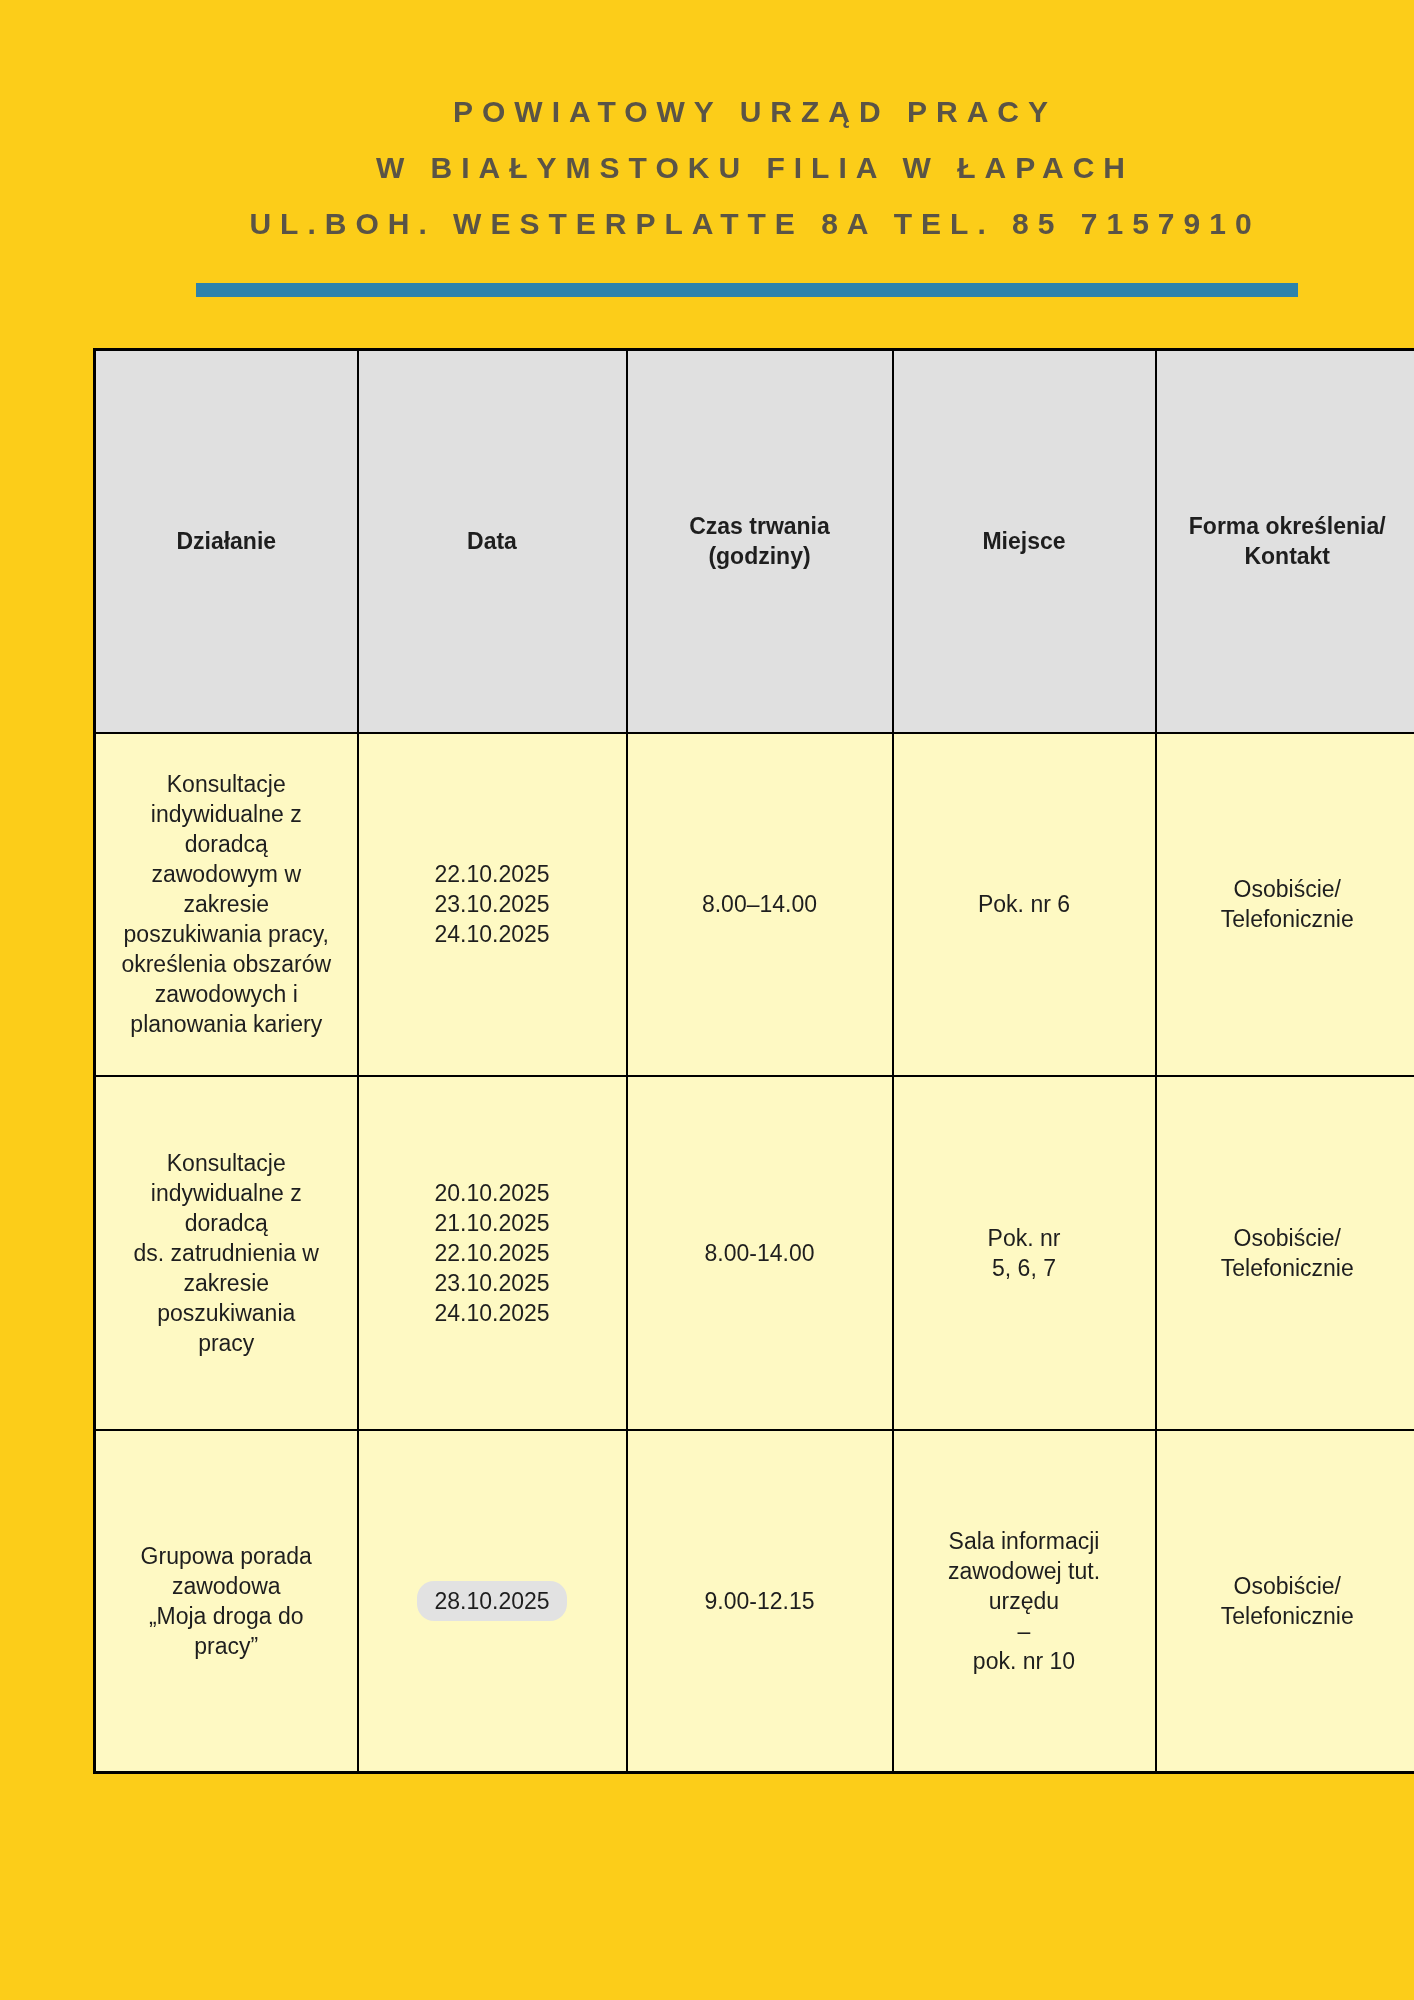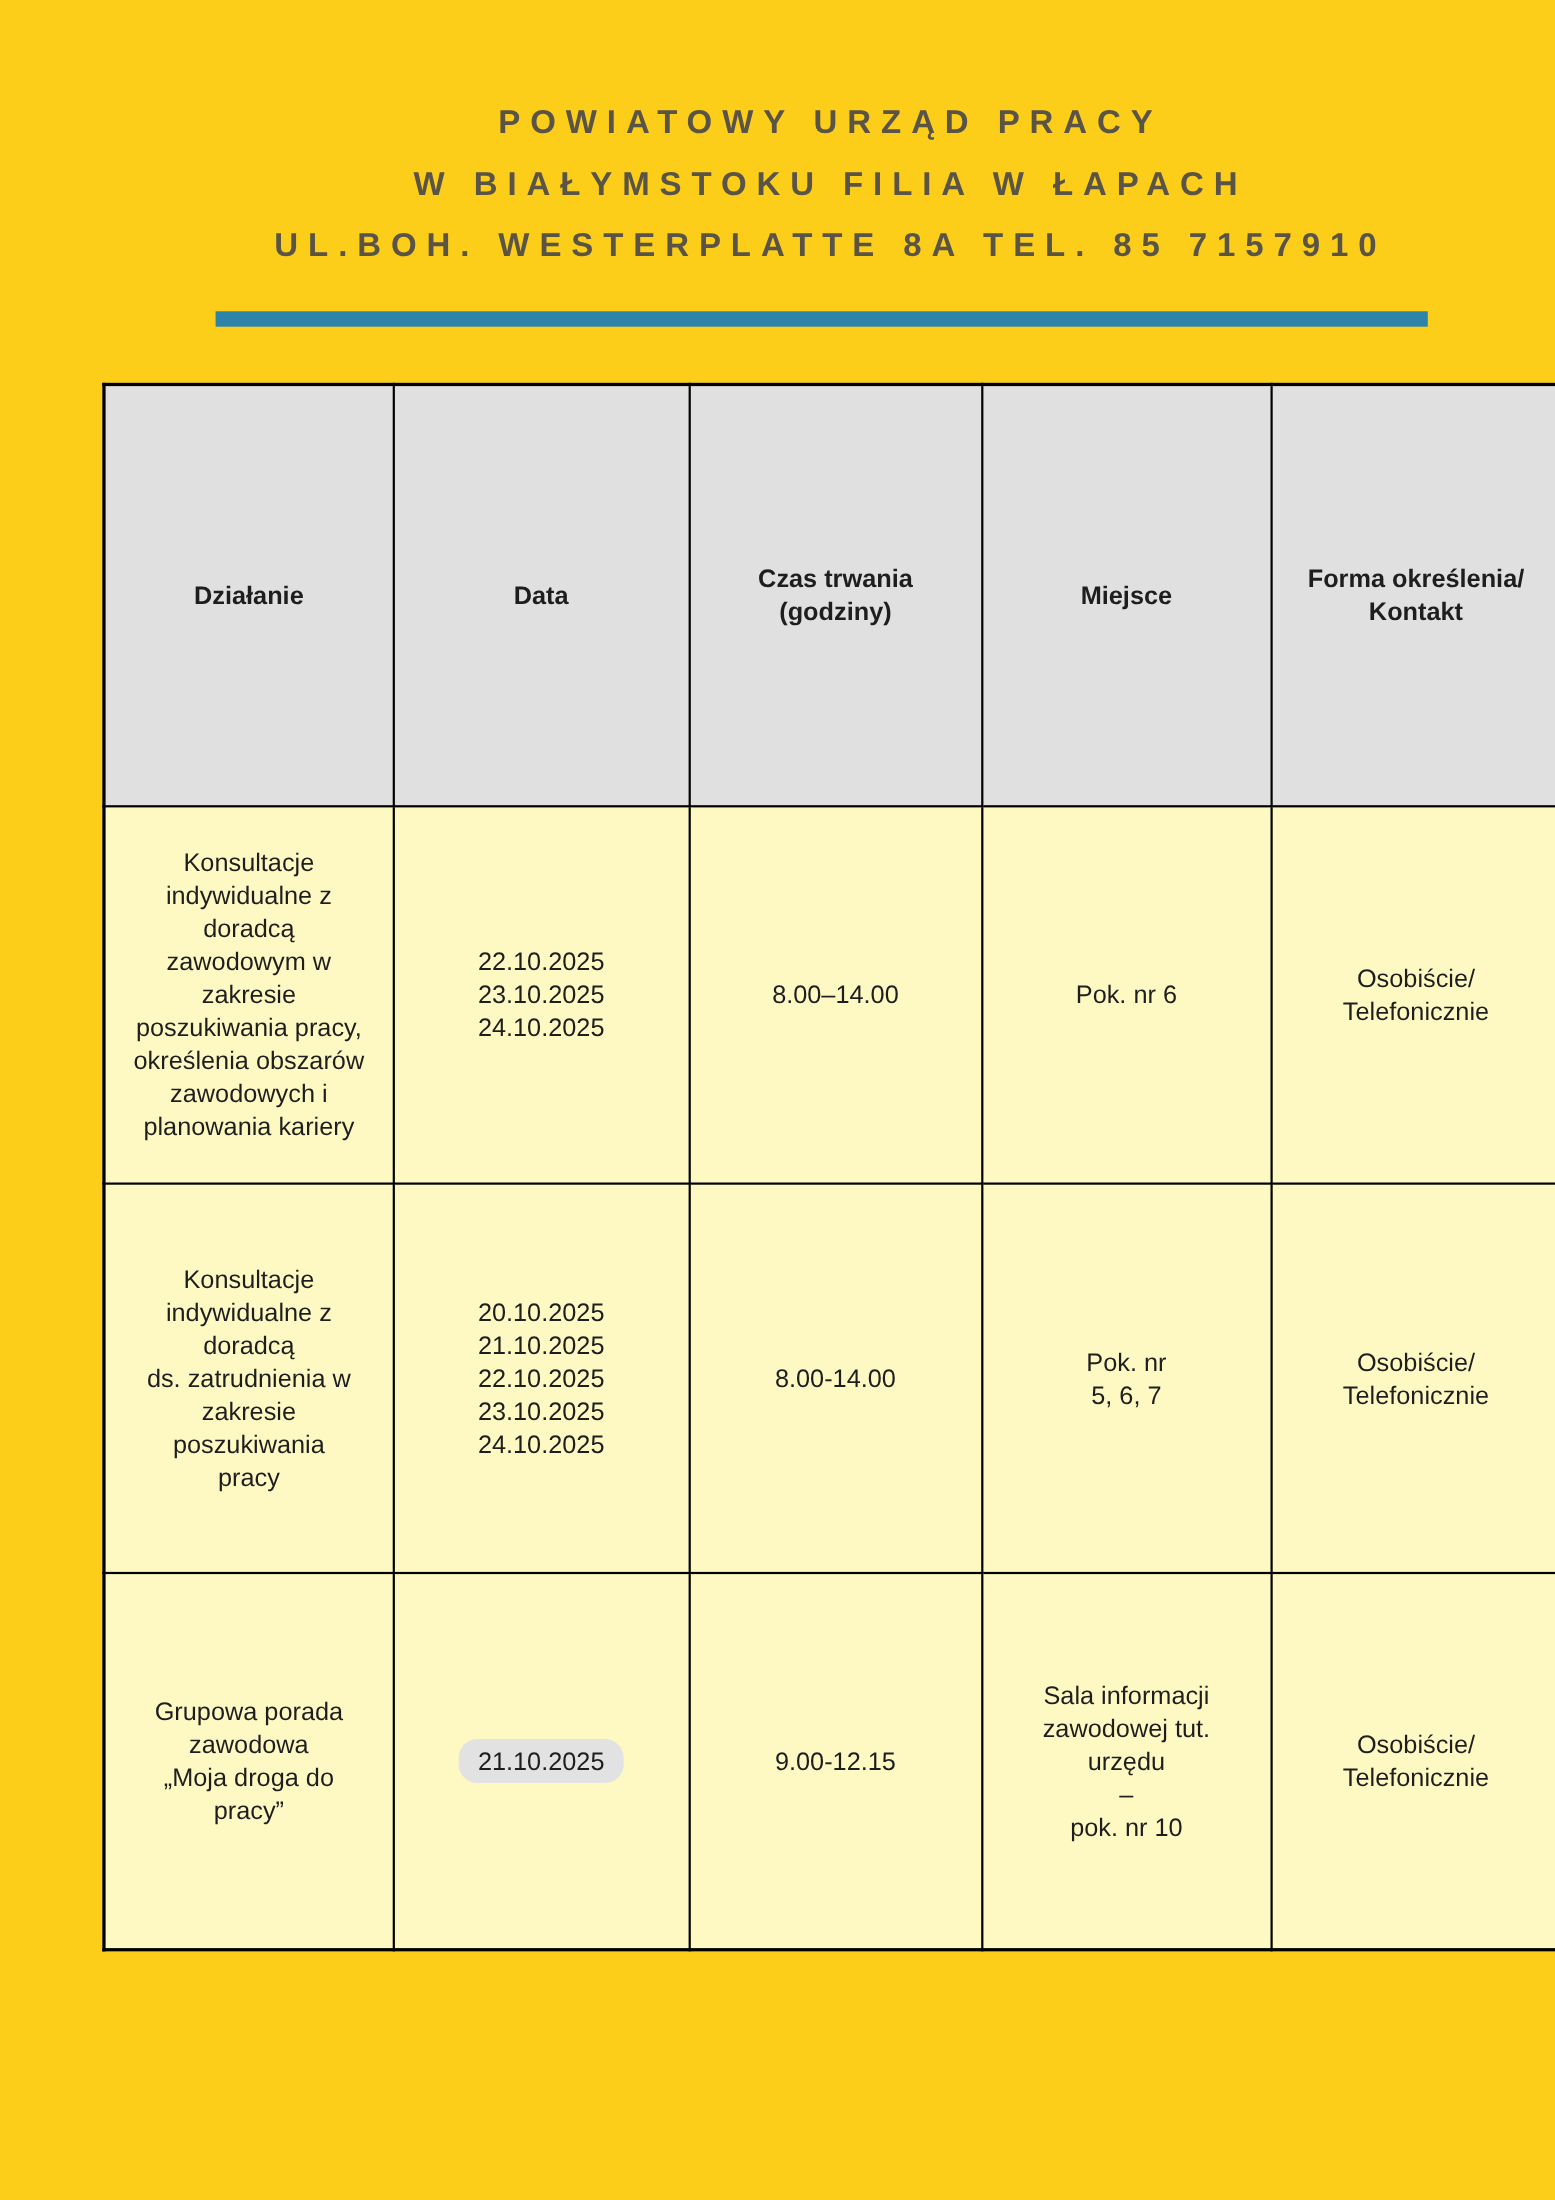--- a/index.html
+++ b/index.html
@@ -120,21 +120,21 @@
     <td><span class="cell-text">8.00-14.00</span></td>
     <td><span class="cell-text">Pok. nr
 5, 6, 7</span></td>
     <td><span class="cell-text">Osobiście/
 Telefonicznie</span></td>
   </tr>
   <tr class="h3">
     <td><span class="cell-text">Grupowa porada
 zawodowa
 „Moja droga do pracy”</span></td>
-    <td><span class="pill">21.10.2025</span></td>
+    <td><span class="pill">28.10.2025</span></td>
     <td><span class="cell-text">9.00-12.15</span></td>
     <td><span class="cell-text">Sala informacji
 zawodowej tut. urzędu
 –
 pok. nr 10</span></td>
     <td><span class="cell-text">Osobiście/
 Telefonicznie</span></td>
   </tr>
 </tbody>
   </table>

